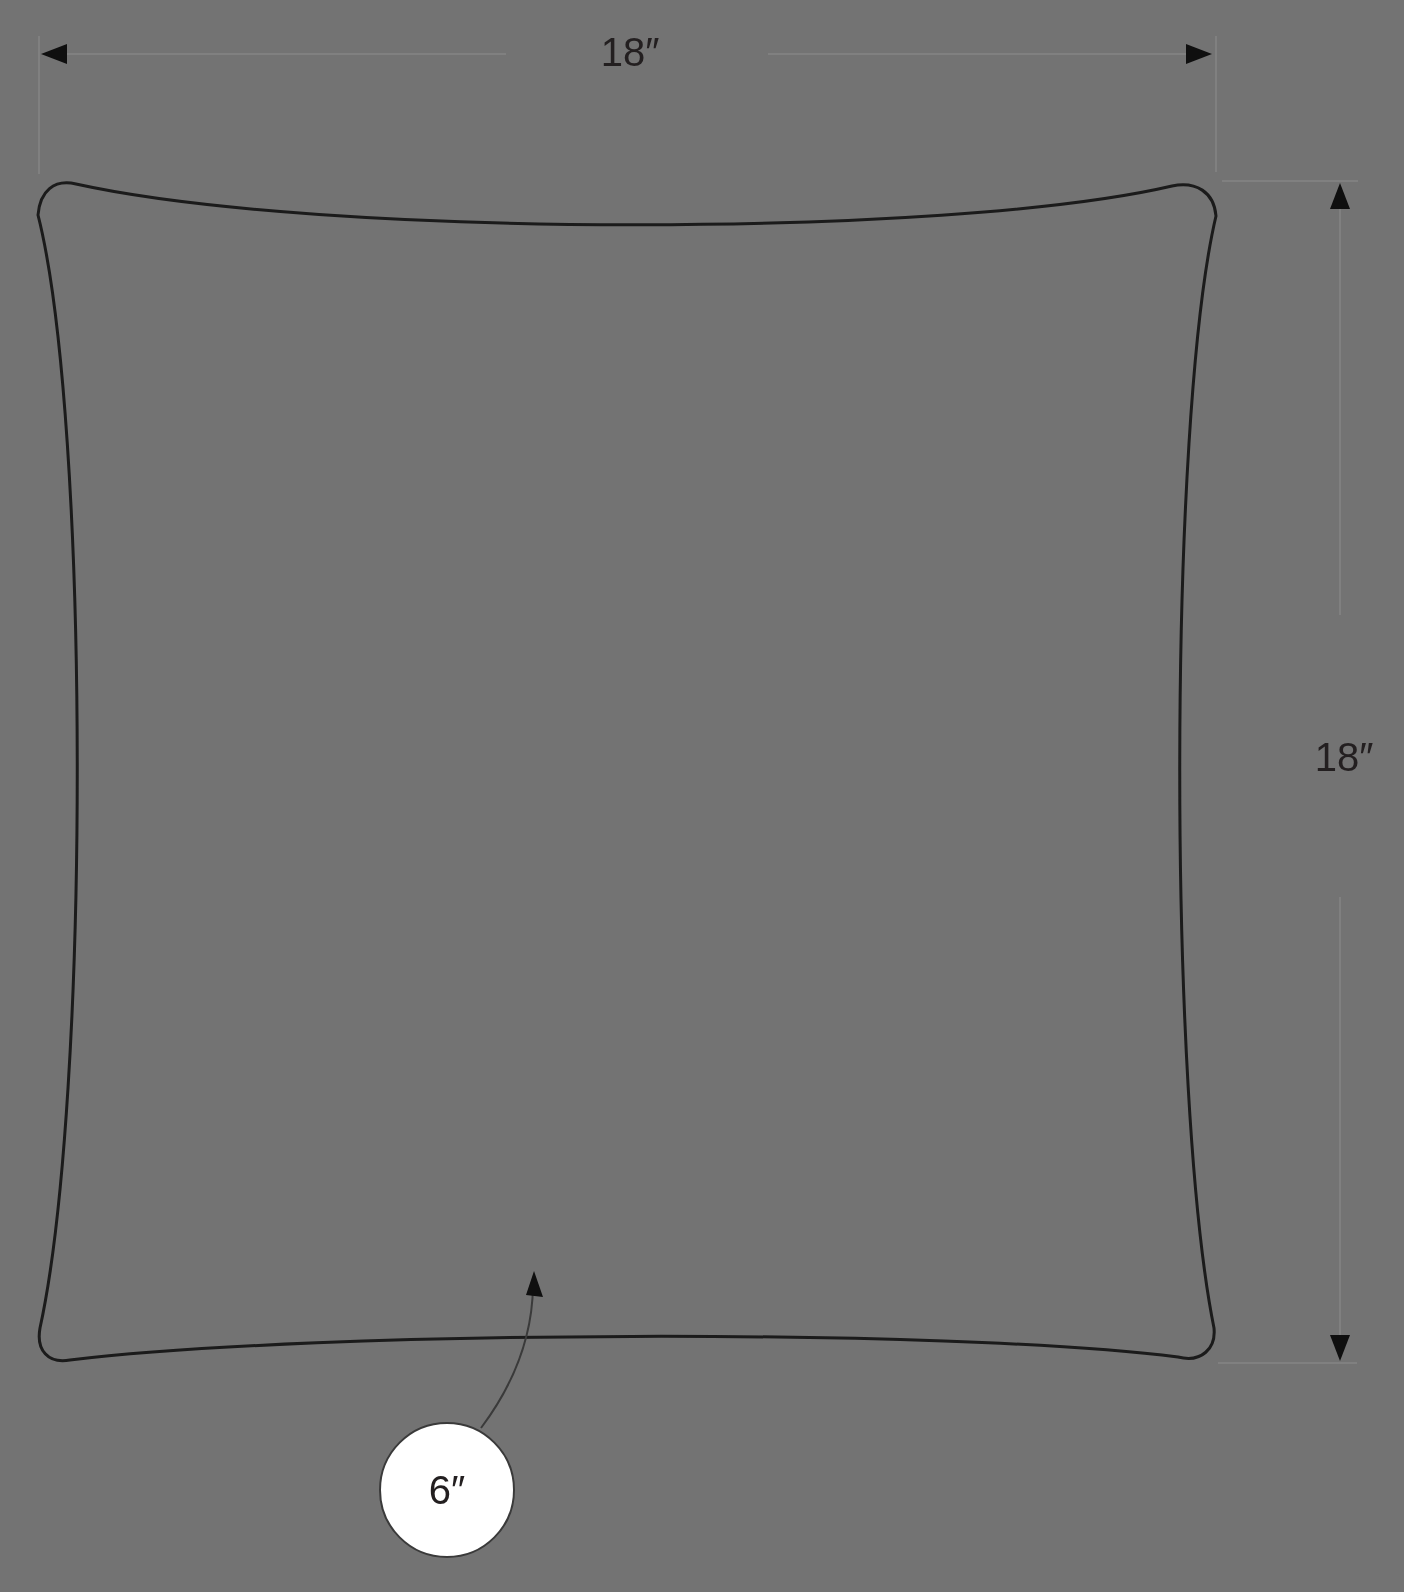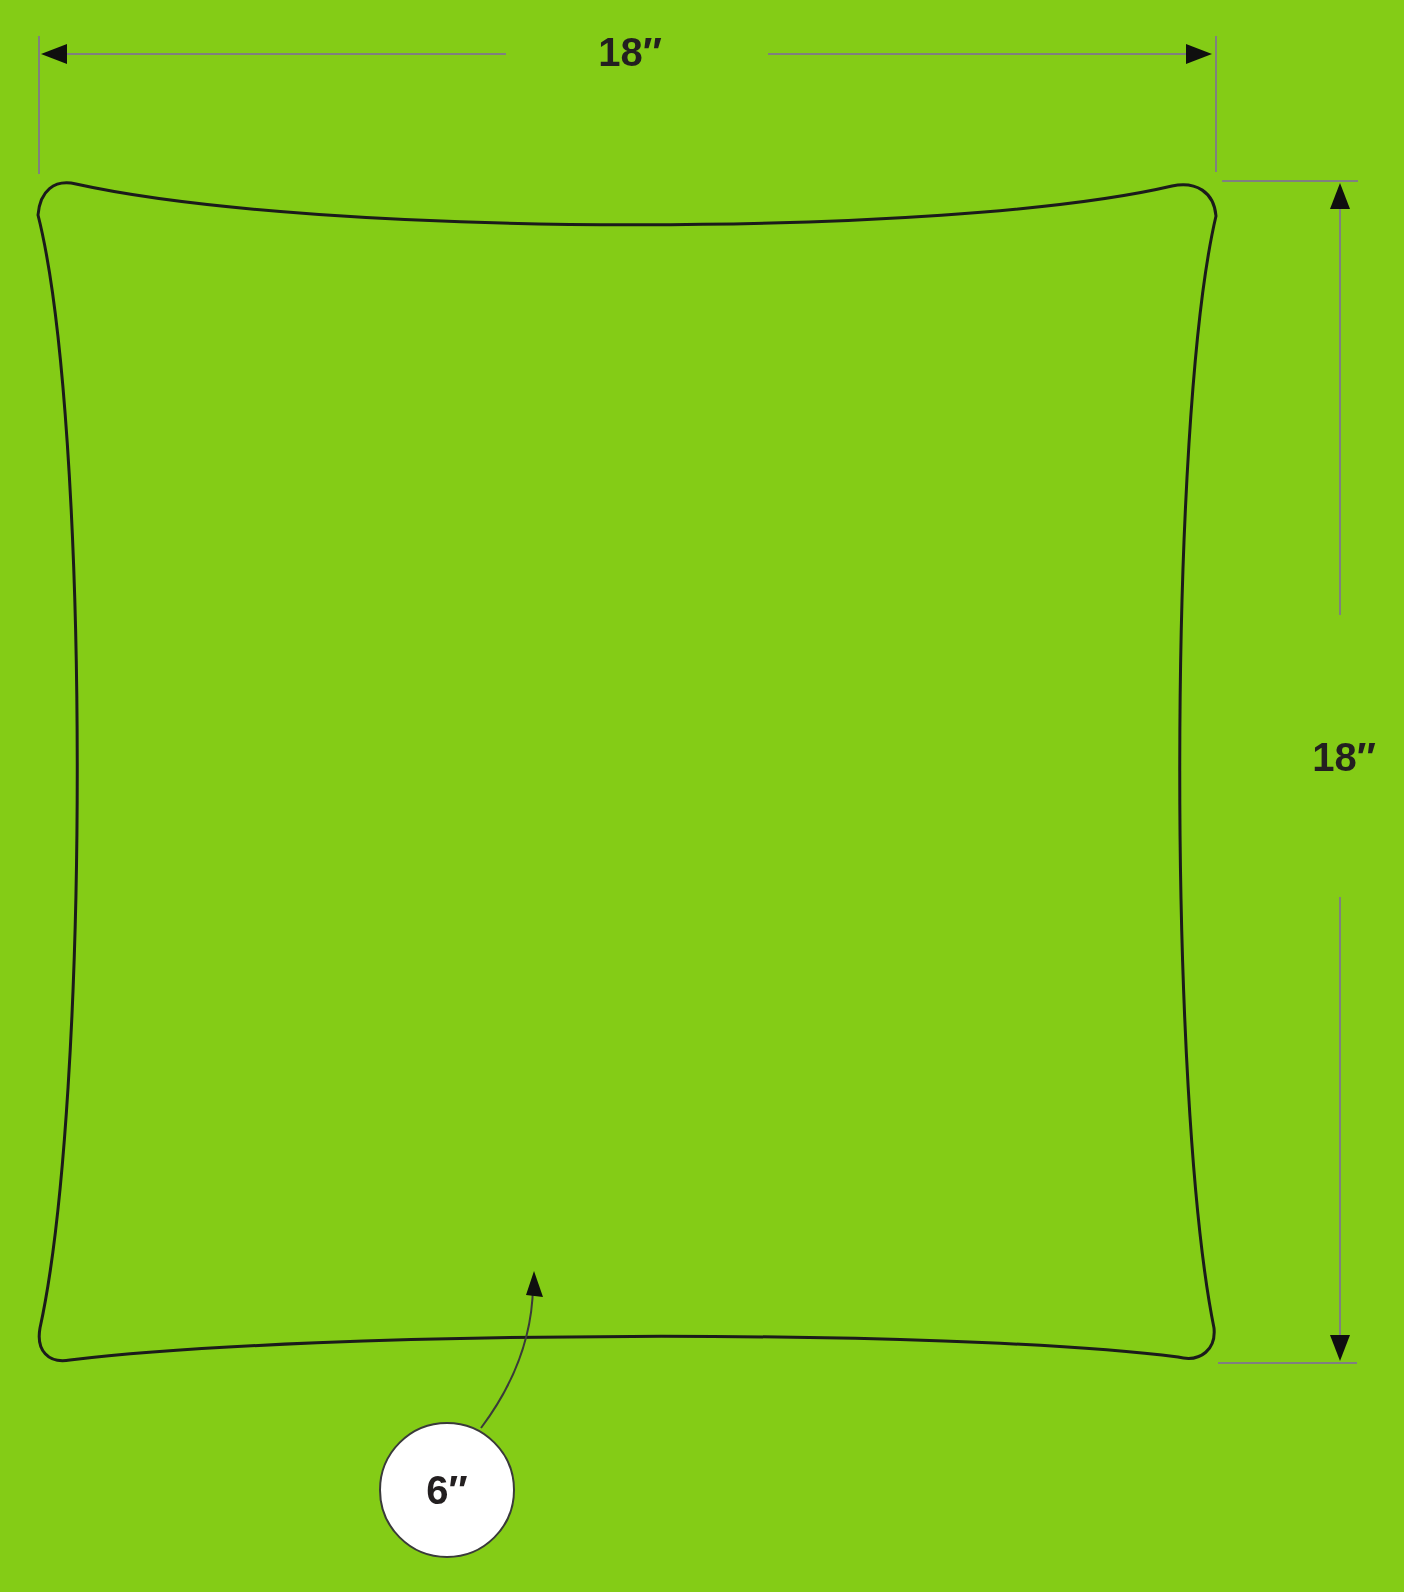--- a/index.html
+++ b/index.html
@@ -5,23 +5,22 @@
   html, body {
     margin: 0;
     padding: 0;
     background: #ffffff;
     font-family: "Liberation Sans", "DejaVu Sans", sans-serif;
   }
   .stage {
     position: relative;
     width: 1404px;
     height: 1592px;
-    background: #84cc16;
+    background: #737373;
     overflow: hidden;
-    font-weight: bold;
   }
   svg { display: block; }
   .dim-text {
     font-family: "Liberation Sans", "DejaVu Sans", sans-serif;
     font-size: 40px;
     fill: #231f20;
   }
   .ext-line  { stroke: #808080; stroke-width: 2; fill: none; }
   .dim-line  { stroke: #808080; stroke-width: 2; fill: none; }
   .arrowhead { fill: #0f0f0f; stroke: none; }

